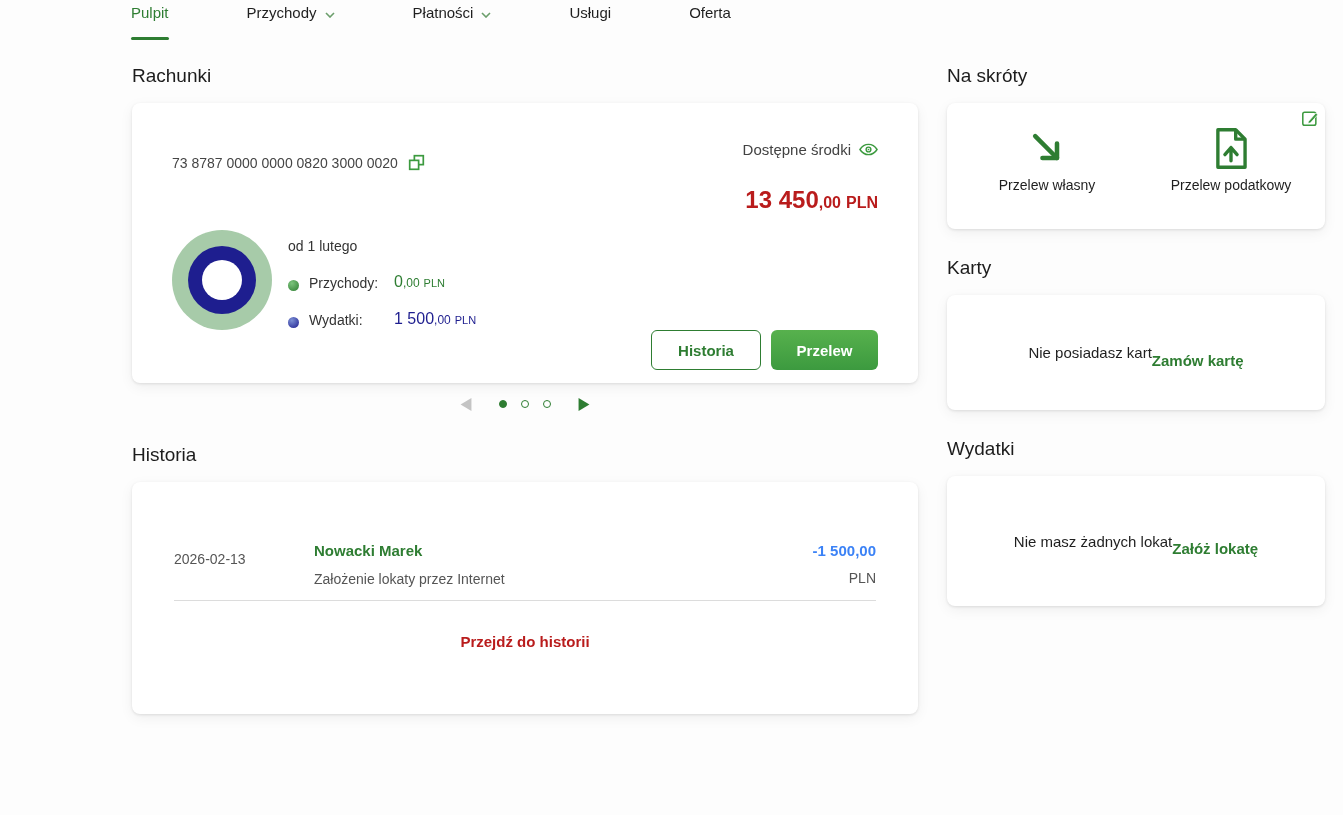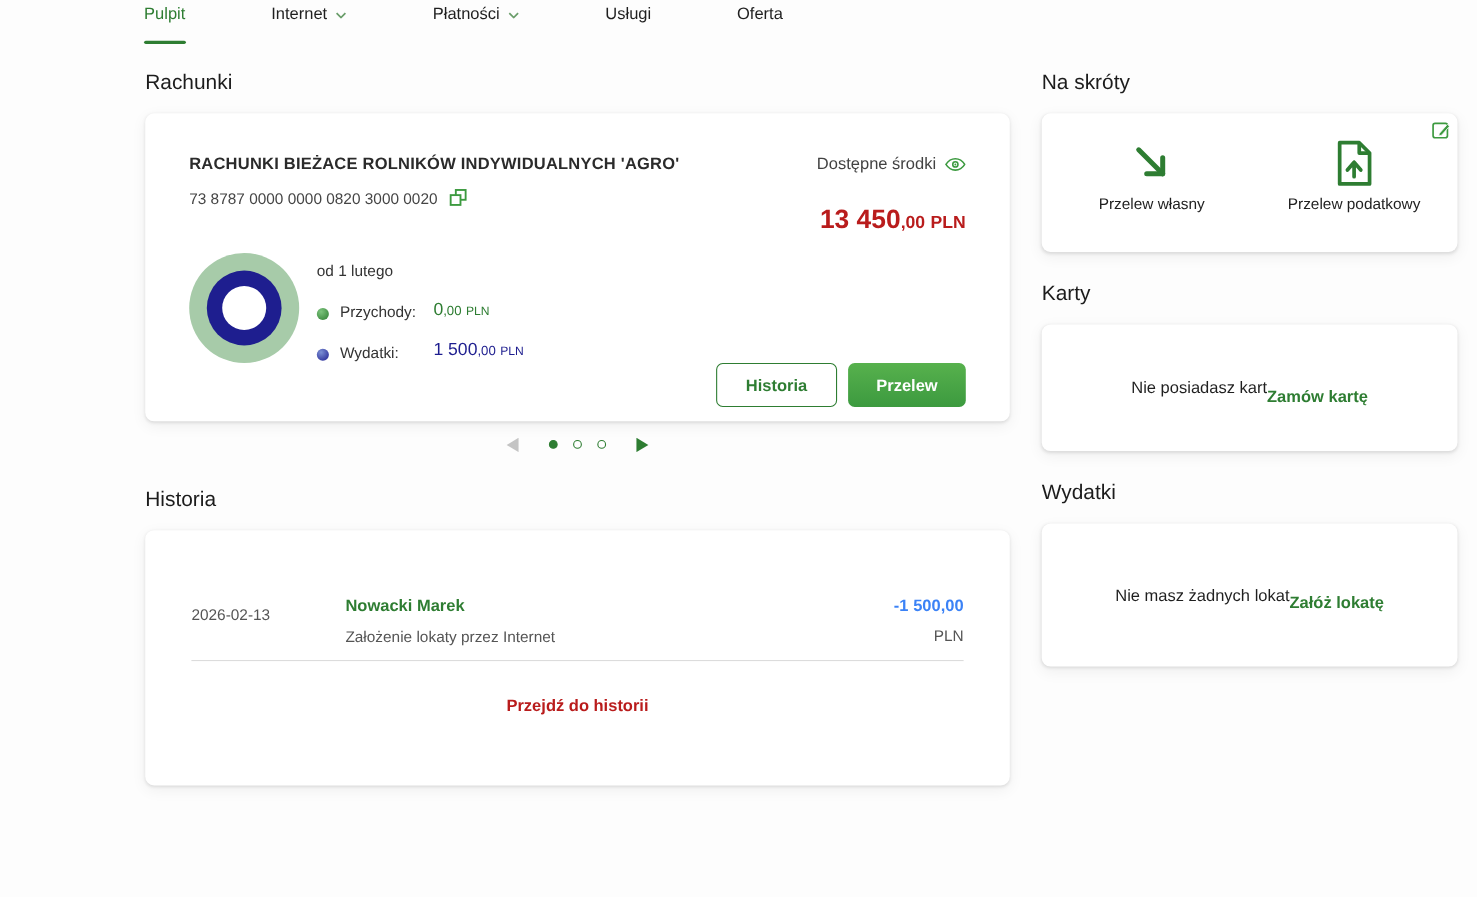--- a/index.html
+++ b/index.html
@@ -108,21 +108,21 @@
 
 <nav class="topnav">
   <div class="nav-item active">
     <div class="nav-label-row">
         <span>Pulpit</span>
       </div>
     <div class="nav-underline"></div>
   </div>
   <div class="nav-item">
     <div class="nav-label-row">
-      <span>Internet</span>
+      <span>Przychody</span>
       <span><svg width="10" height="6" viewBox="0 0 10 6">
             <path d="M1 1l4 4 4-4" fill="none" stroke="#6b9e6b" stroke-width="1.6"></path>
           </svg></span>
     </div>
     <div class="nav-underline"></div>
   </div>
   <div class="nav-item">
     <div class="nav-label-row">
       <span>Płatności</span>
       <span><svg width="10" height="6" viewBox="0 0 10 6">
@@ -146,21 +146,20 @@
 </nav>
 
 <div class="content">
 
   <div class="col-left">
     <h2 class="section-title">Rachunki</h2>
 
     <div class="card account-card">
       <div class="acc-top">
         <div>
-          <div class="acc-name">RACHUNKI BIEŻACE ROLNIKÓW INDYWIDUALNYCH 'AGRO'</div>
           <div class="acc-number-row">
             <span class="acc-number">73 8787 0000 0000 0820 3000 0020</span>
             <span class="copy-btn">
               <svg width="17" height="17" viewBox="0 0 20 20">
                   <rect x="7.5" y="2" width="10.5" height="10.5" fill="none" stroke="#3c9a3f" stroke-width="2"></rect>
                   <rect x="2" y="7.5" width="10.5" height="10.5" fill="#fff" stroke="#3c9a3f" stroke-width="2"></rect>
                 </svg>
             </span>
           </div>
         </div>

